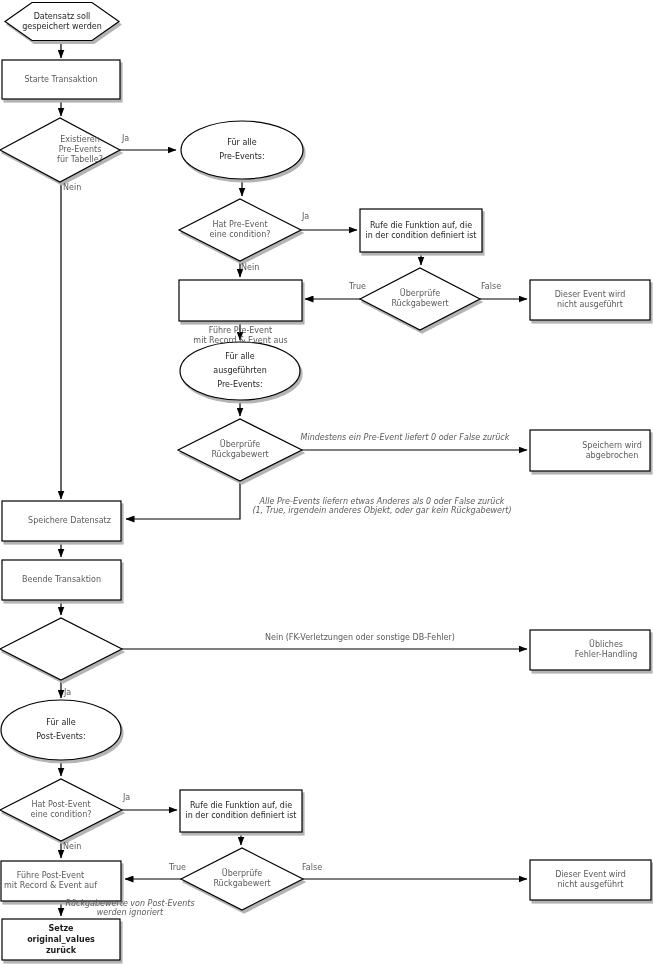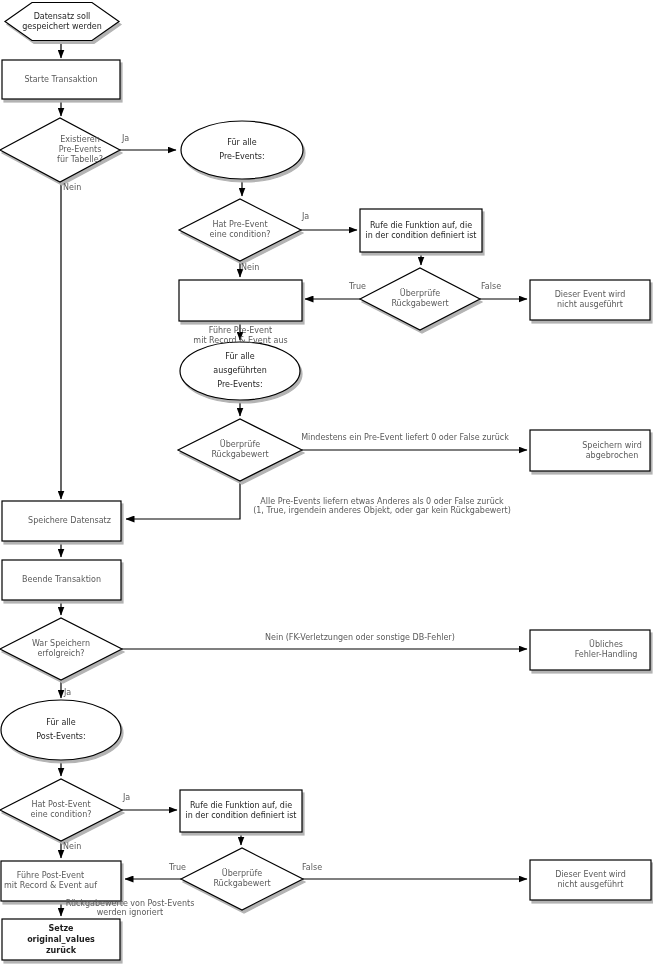--- a/index.html
+++ b/index.html
@@ -15,21 +15,21 @@
     text-align:center; white-space:pre-line; font-size:8px; line-height:10px;
     color:#5a5a5a; pointer-events:none;
   }
   .nl.dark { color:#1e1e1e; }
   .nl.wide { line-height:14px; }
   .nl.bold { font-weight:bold; line-height:11px; }
   .el {
     position:absolute; font-size:8px; line-height:9px; color:#5a5a5a;
     white-space:pre-line; pointer-events:none;
   }
-  .el.ctr { text-align:center; }
+  .el.ctr { text-align:center;font-style:italic; }
 </style>
 </head>
 <body>
 
 <div class="canvas">
 
   <svg class="layer" width="653" height="964" viewBox="0 0 653 964">
     <defs>
       <marker id="arw" markerWidth="9" markerHeight="7" refX="8.5" refY="3.5" orient="auto" markerUnits="userSpaceOnUse">
         <path d="M0,0 L9,3.5 L0,7 Z" fill="#000000"></path>
@@ -107,22 +107,20 @@
 nicht ausgeführt</div>
   <div class="nl dark wide" style="left:180px;top:342px;width:120px;height:58px;">Für alle
 ausgeführten
 Pre-Events:</div>
   <div class="nl" style="left:178px;top:419px;width:124px;height:62px;">Überprüfe
 Rückgabewert</div>
   <div class="nl" style="left:552px;top:430px;width:120px;height:41px;">Speichern wird
 abgebrochen</div>
   <div class="nl" style="left:10px;top:501px;width:119px;height:40px;">Speichere Datensatz</div>
   <div class="nl" style="left:2px;top:560px;width:119px;height:40px;">Beende Transaktion</div>
-  <div class="nl" style="left:0px;top:618px;width:122px;height:62px;">War Speichern
-erfolgreich?</div>
   <div class="nl" style="left:530px;top:630px;width:120px;height:40px;padding-left:16px;">Übliches
 Fehler-Handling</div>
   <div class="nl dark wide" style="left:1px;top:700px;width:120px;height:60px;">Für alle
 Post-Events:</div>
   <div class="nl" style="left:0px;top:779px;width:122px;height:62px;">Hat Post-Event
 eine condition?</div>
   <div class="nl dark" style="left:180px;top:790px;width:122px;height:42px;">Rufe die Funktion auf, die
 in der condition definiert ist</div>
   <div class="nl" style="left:181px;top:848px;width:122px;height:62px;">Überprüfe
 Rückgabewert</div>

